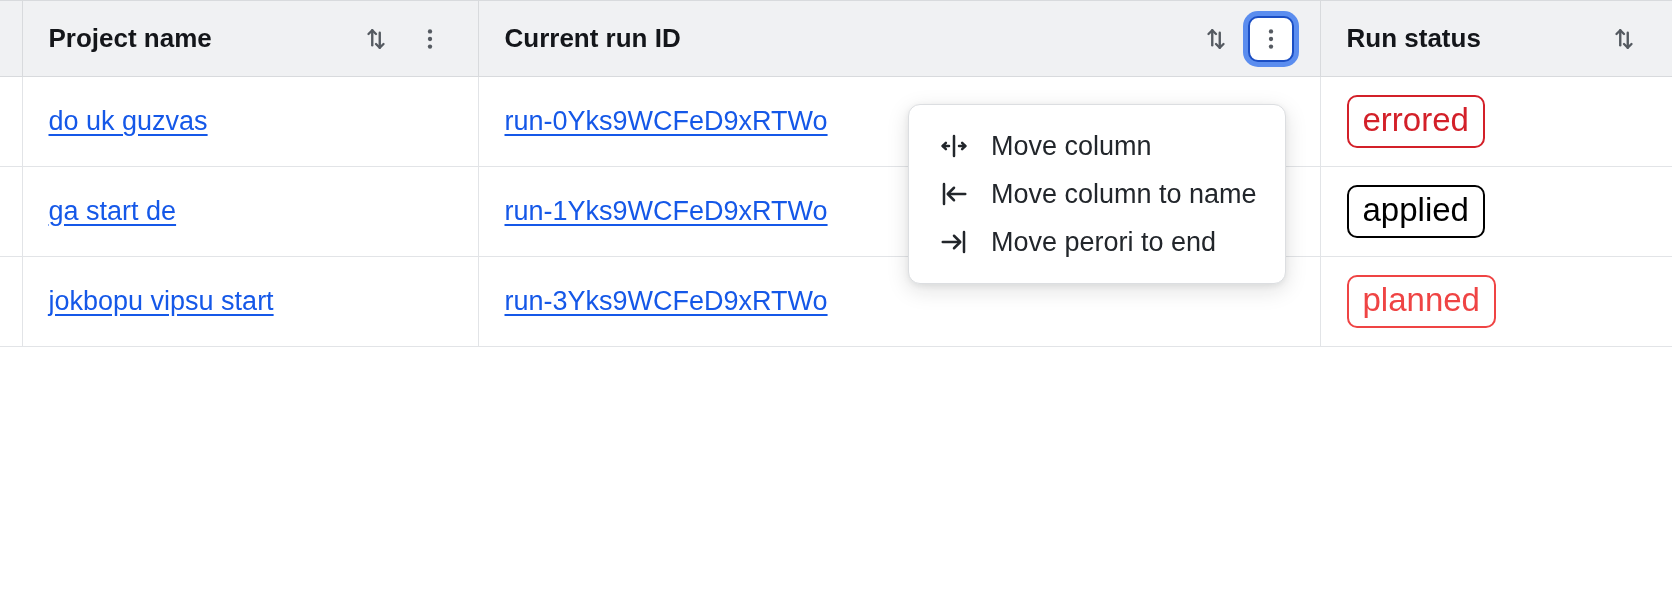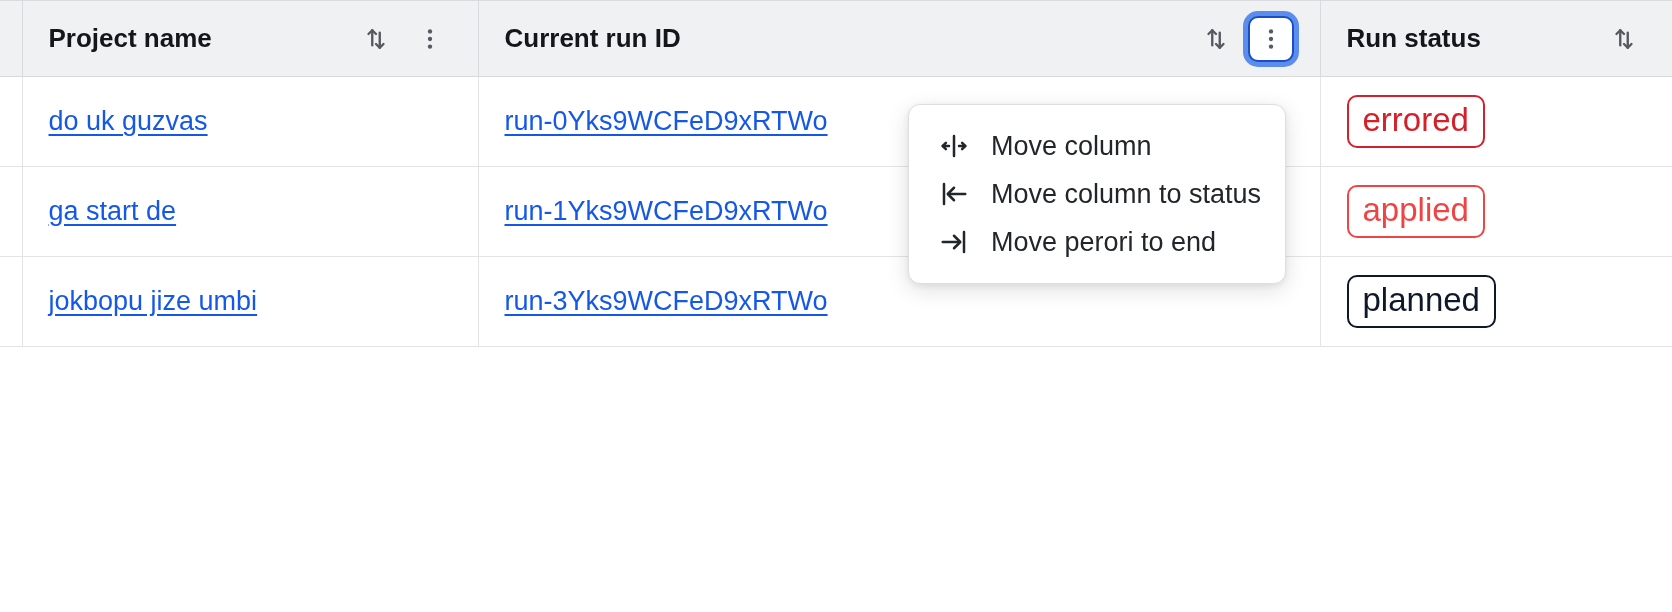--- a/index.html
+++ b/index.html
@@ -83,22 +83,22 @@
   .badge {
     display: inline-block;
     border: 2px solid currentColor;
     border-radius: 10px;
     padding: 5px 14px 7px;
     font-size: 33px;
     line-height: 1.1;
     white-space: nowrap;
   }
   .badge.errored { color: #d32029; }
-  .badge.applied { color: #ef4444; }
-  .badge.planned { color: #0f172a; }
+  .badge.applied { color: #000000; }
+  .badge.planned { color: #ef4444; }
 
   .menu {
     position: absolute;
     left: 908px;
     top: 104px;
     width: 378px;
     background: #ffffff;
     border: 1px solid #dcdee1;
     border-radius: 12px;
     box-shadow: 0 6px 22px rgba(20,22,26,0.13), 0 2px 6px rgba(20,22,26,0.07);
@@ -237,21 +237,21 @@
         </td>
         <td class="last">
           <span class="badge applied">applied</span>
         </td>
       </tr>
 
 
       <tr>
         <td class="gutter"></td>
         <td>
-          <a class="cell-link">jokbopu jize umbi</a>
+          <a class="cell-link">jokbopu vipsu start</a>
         </td>
         <td>
           <a class="cell-link">run-3Yks9WCFeD9xRTWo</a>
         </td>
         <td class="last">
           <span class="badge planned">planned</span>
         </td>
       </tr>
 
 
@@ -274,21 +274,21 @@
     </div>
 
     <div class="menu-item">
       <span class="menu-icon">
         <svg width="30" height="30" viewBox="0 0 24 24" fill="none" stroke="#22262b" stroke-width="2" stroke-linecap="round" stroke-linejoin="round">
           <path d="M4 4v16"></path>
           <path d="M21 12H8"></path>
             <path d="M12 7l-5 5 5 5"></path>
         </svg>
       </span>
-      <span>Move column to status</span>
+      <span>Move column to name</span>
     </div>
 
     <div class="menu-item">
       <span class="menu-icon">
         <svg width="30" height="30" viewBox="0 0 24 24" fill="none" stroke="#22262b" stroke-width="2" stroke-linecap="round" stroke-linejoin="round">
           <path d="M20 4v16"></path>
           <path d="M3 12h13"></path>
             <path d="M12 7l5 5-5 5"></path>
         </svg>
       </span>

